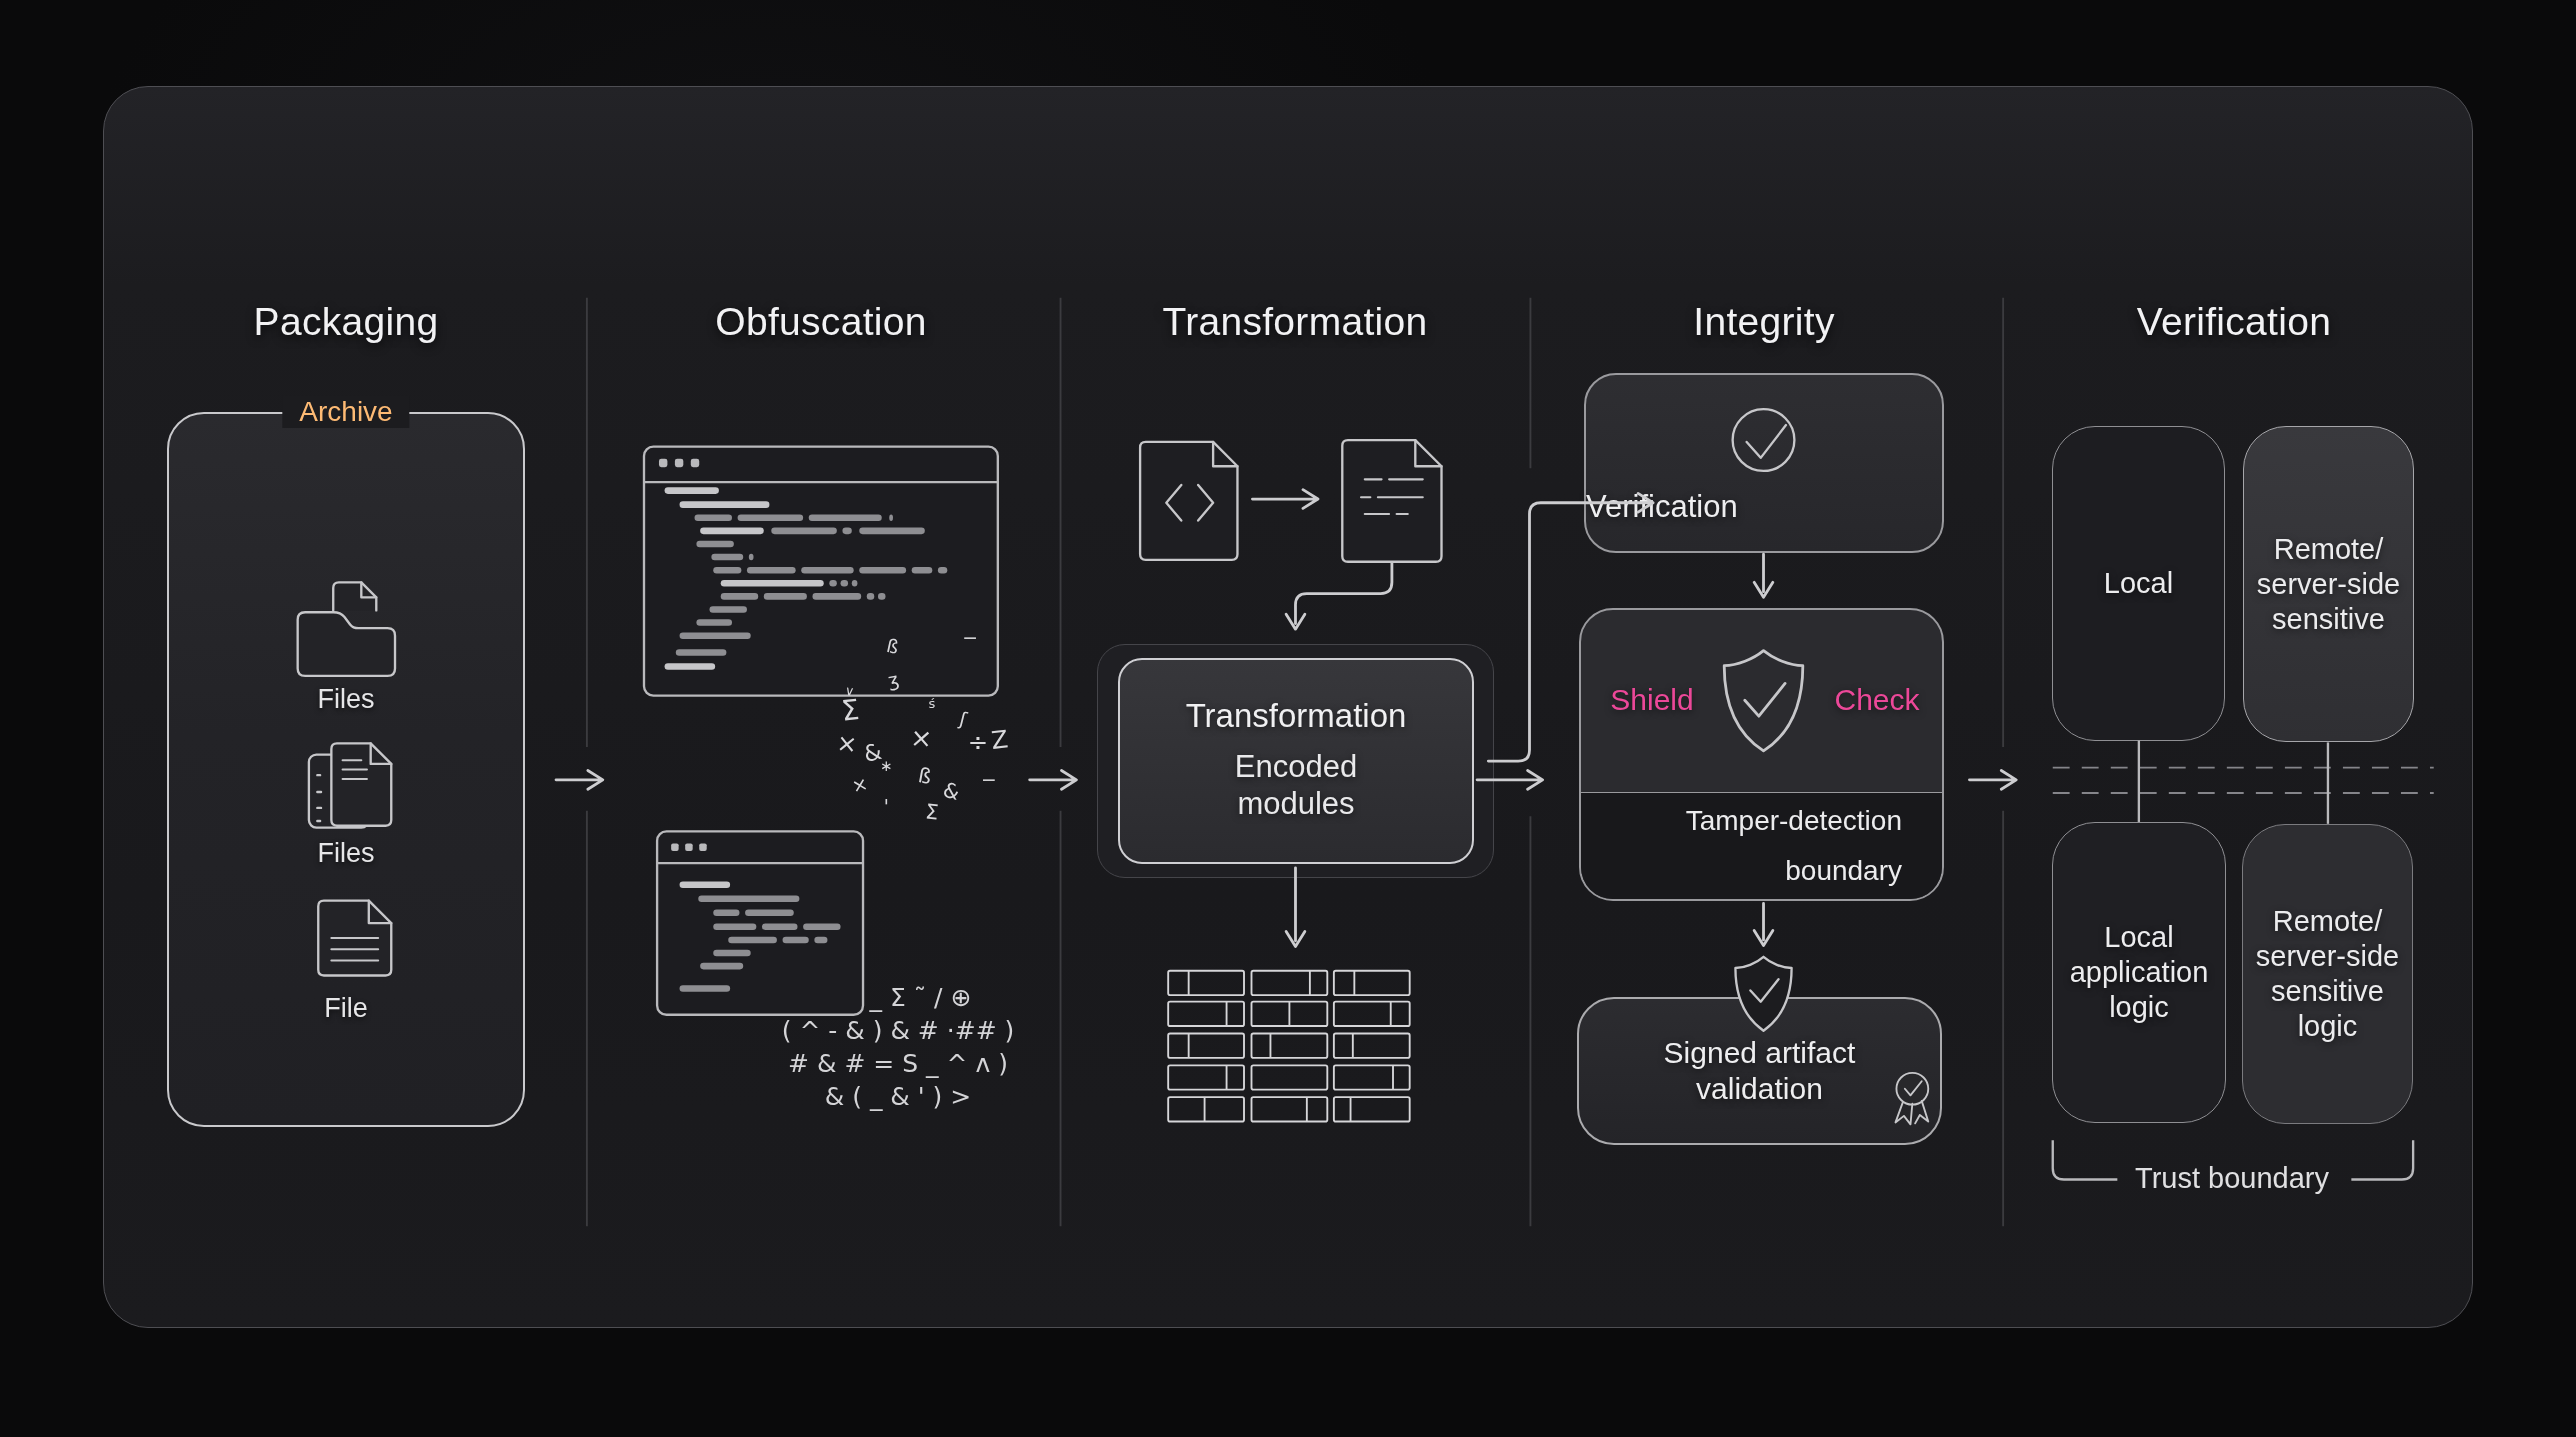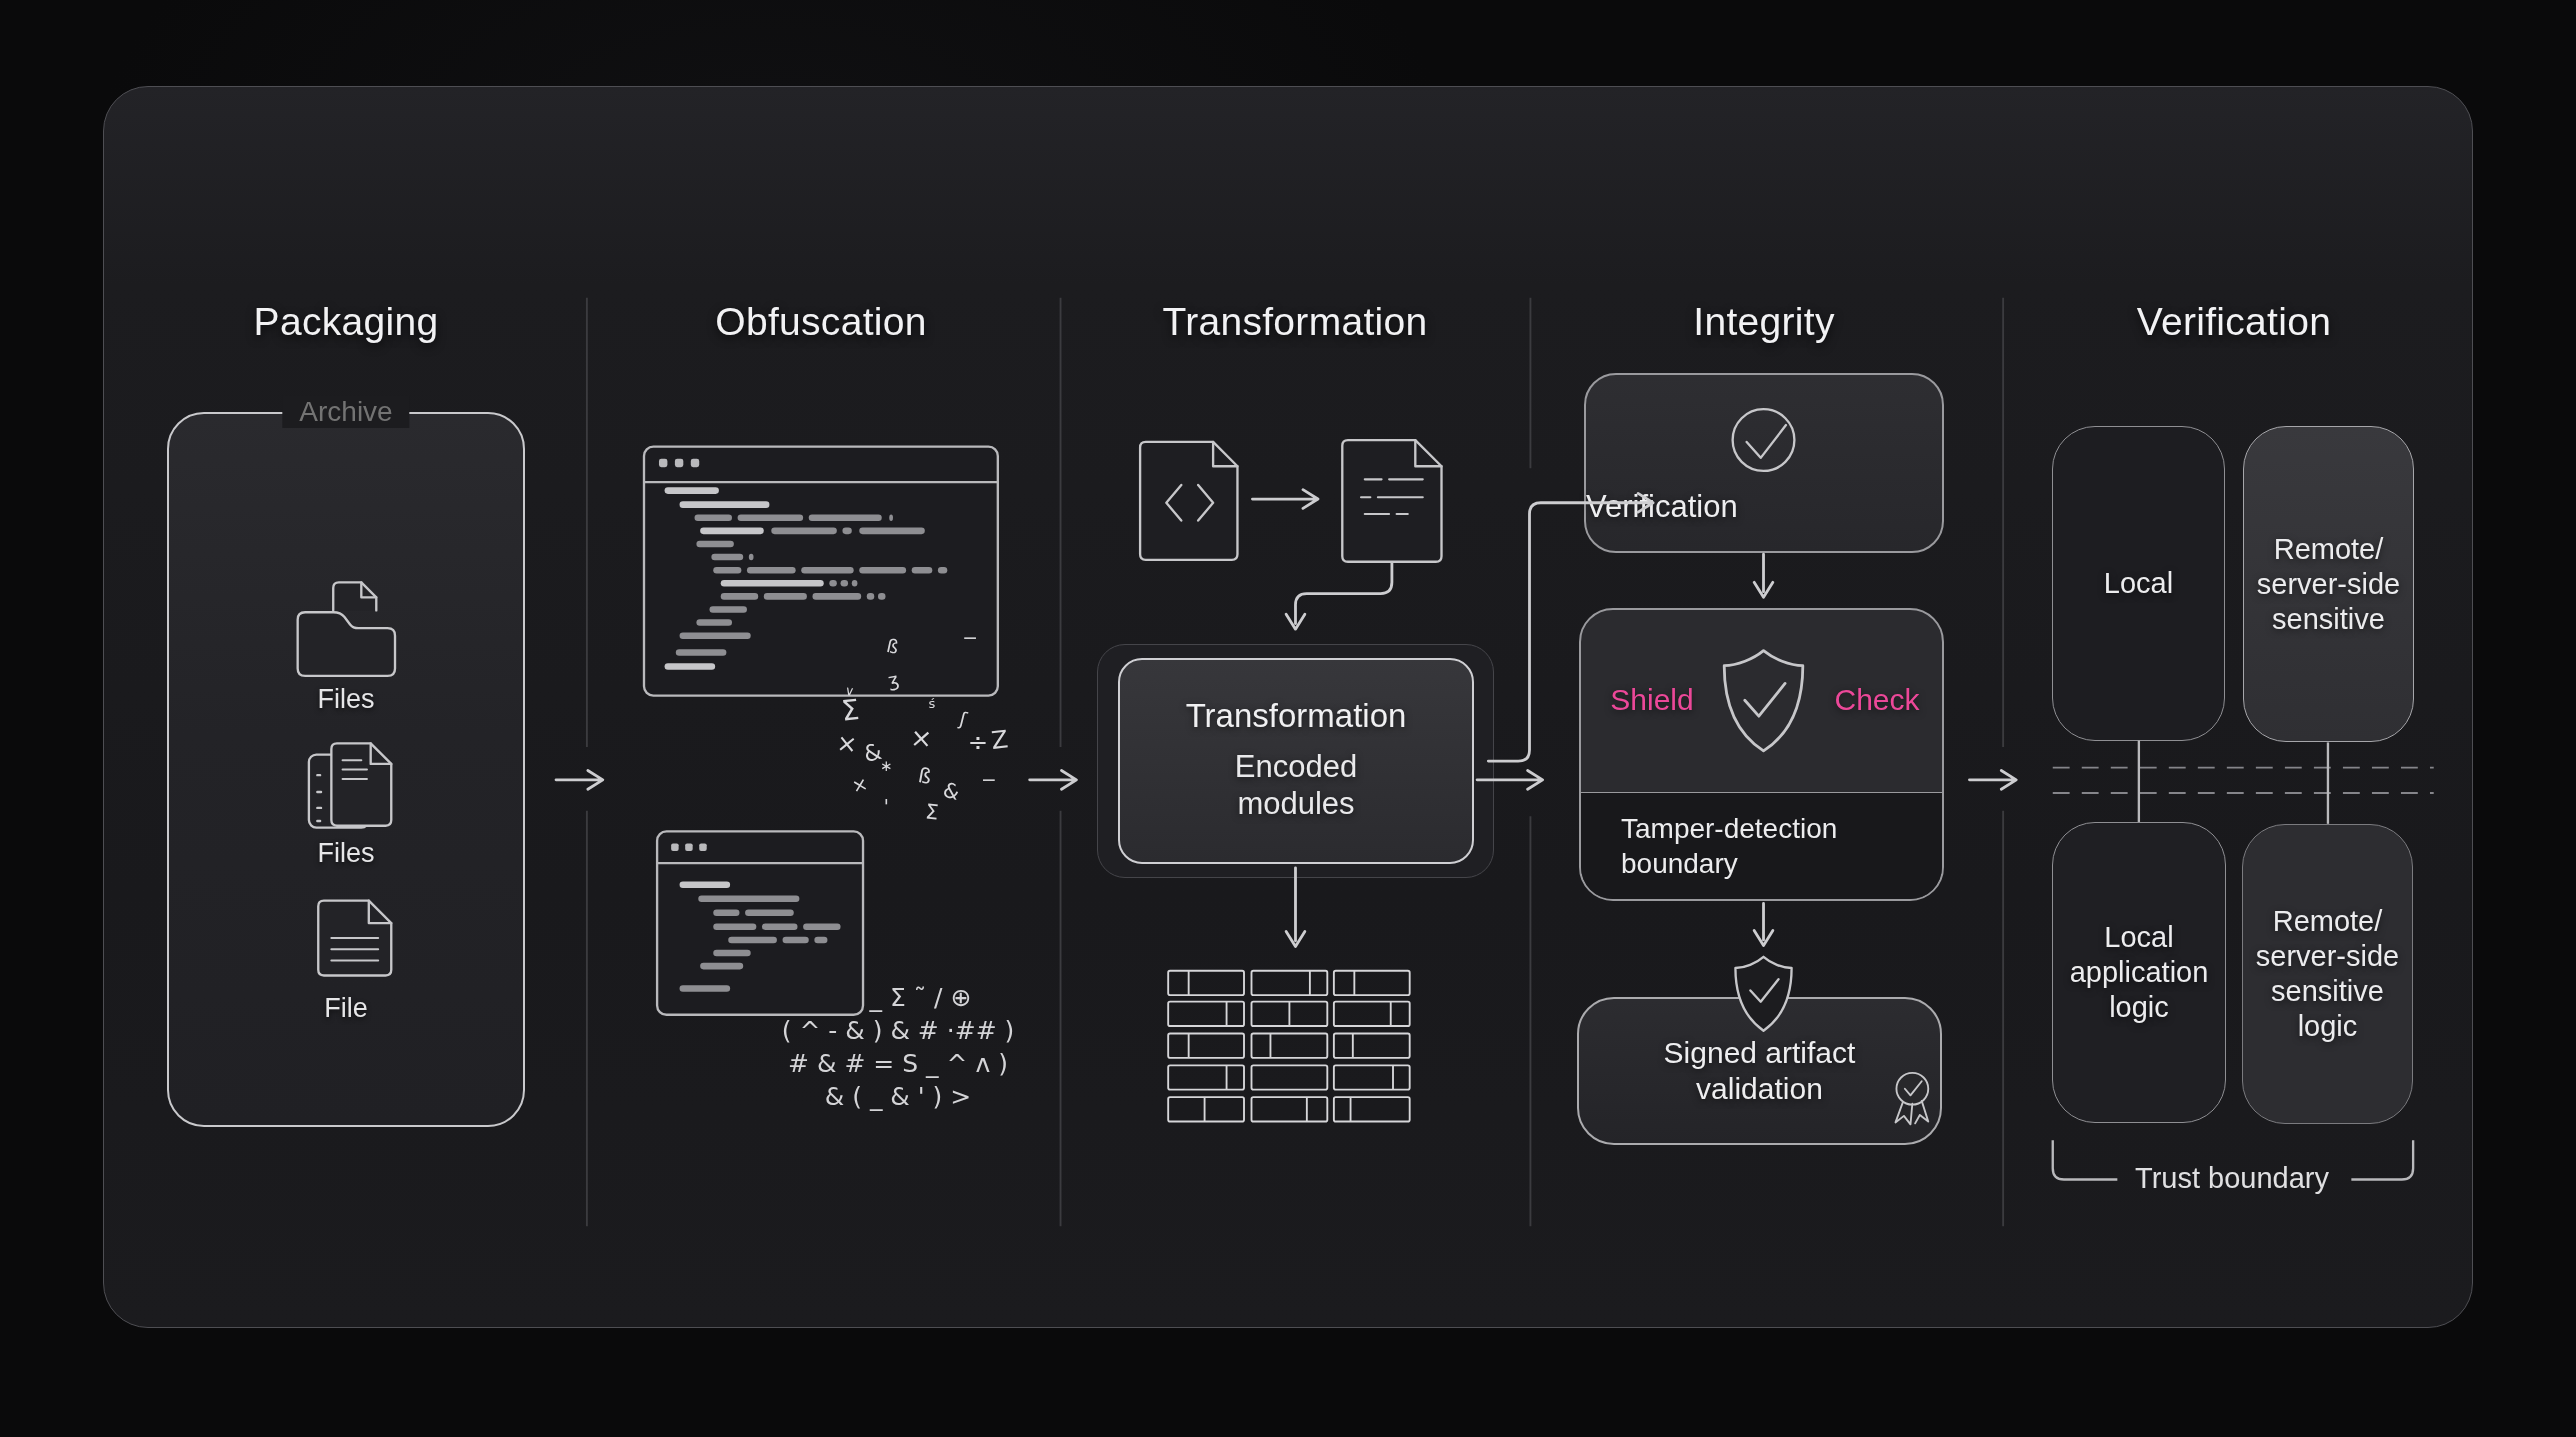--- a/index.html
+++ b/index.html
@@ -10,32 +10,32 @@
          border:1.9px solid #4e4e53;border-radius:45px;
          background:linear-gradient(180deg,#232327 0%,#1c1c1f 16%,#19191c 65%,#1b1b1e 100%);}
   .col-title{position:absolute;top:300px;transform:translateX(-50%);
          font-size:39px;font-weight:500;color:#f2f2f4;letter-spacing:0.3px;
          text-shadow:0 2.8px 9.4px rgba(0,0,0,.7);white-space:nowrap;z-index:4;}
   .box{position:absolute;box-sizing:border-box;z-index:2;}
   .ctr{display:flex;align-items:center;justify-content:center;text-align:center;}
   #archive-box{left:167px;top:412px;width:358px;height:715px;border:2.8px solid #c9c9cc;
          border-radius:37px;background:linear-gradient(180deg,#2a2a2e,#232327 45%,#202024);}
   #archive-label{position:absolute;left:346px;top:412px;transform:translate(-50%,-50%);
-         font-size:28px;color:#737373;background:#1c1c1f;padding:0 17px;z-index:5;white-space:nowrap;}
+         font-size:28px;color:#fdba74;background:#1c1c1f;padding:0 17px;z-index:5;white-space:nowrap;}
   .item-label{position:absolute;transform:translateX(-50%);left:346px;font-size:27px;
          color:#e6e6e8;z-index:4;text-shadow:0 1.9px 5.6px rgba(0,0,0,.6);}
   #verification-box{left:1584px;top:373px;width:360px;height:180px;border:2.3px solid #9a9a9e;
          border-radius:32px;background:linear-gradient(180deg,#2e2e32,#27272b);}
   #verification-label{position:absolute;left:0;right:0;top:114px;text-align:left;
          font-size:31px;color:#eeeef0;}
   #shield-box{left:1579px;top:608px;width:365px;height:293px;border:2.3px solid #9a9a9e;
          border-radius:34px;background:#2b2b2f;overflow:hidden;}
   #shield-box .lower{position:absolute;left:0;right:0;top:182px;bottom:0;background:#18181b;
          border-top:1.9px solid #9a9a9e;display:flex;align-items:center;justify-content:center;}
-  #tamper-label{font-size:28px;line-height:35px;color:#ececee;text-align:left;width:281px;}
+  #tamper-label{font-size:28px;line-height:50px;color:#ececee;text-align:right;width:281px;}
   .shield-side-label{position:absolute;top:90px;transform:translate(-50%,-50%);
          font-size:30px;color:#ec4899;}
   #signed-box{left:1577px;top:997px;width:365px;height:148px;border:2.3px solid #ababae;
          border-radius:37px;background:linear-gradient(180deg,#2c2c30,#242428);
          font-size:30px;line-height:36px;color:#eeeef0;padding:0 24px;}
   #trans-halo{left:1097px;top:644px;width:397px;height:234px;border:1.9px solid #45454a;
          border-radius:28px;background:#1f1f23;}
   #trans-box{left:1118px;top:658px;width:356px;height:206px;border:2.8px solid #cfcfd3;
          border-radius:24px;background:linear-gradient(180deg,#37373b,#2b2b2f);
          display:flex;flex-direction:column;align-items:center;padding-top:37px;}

